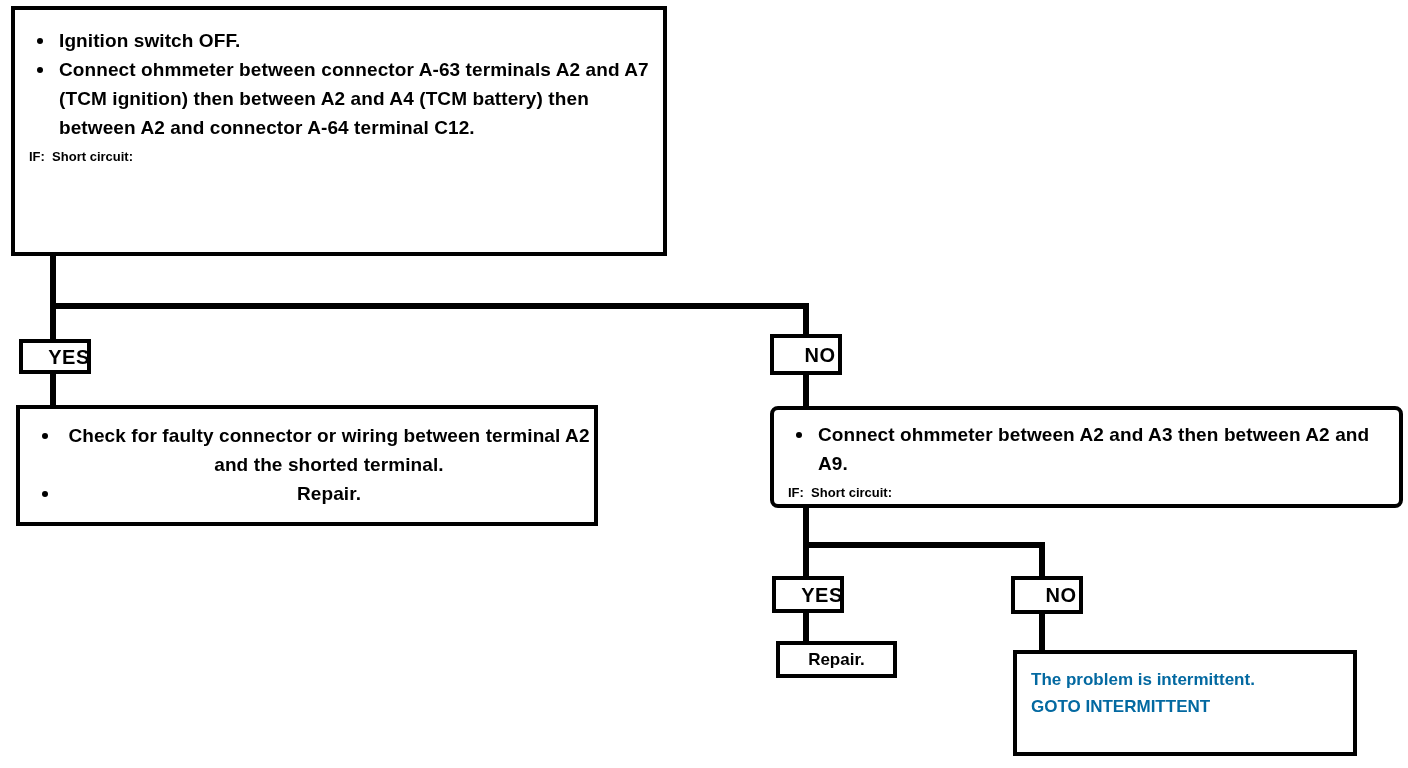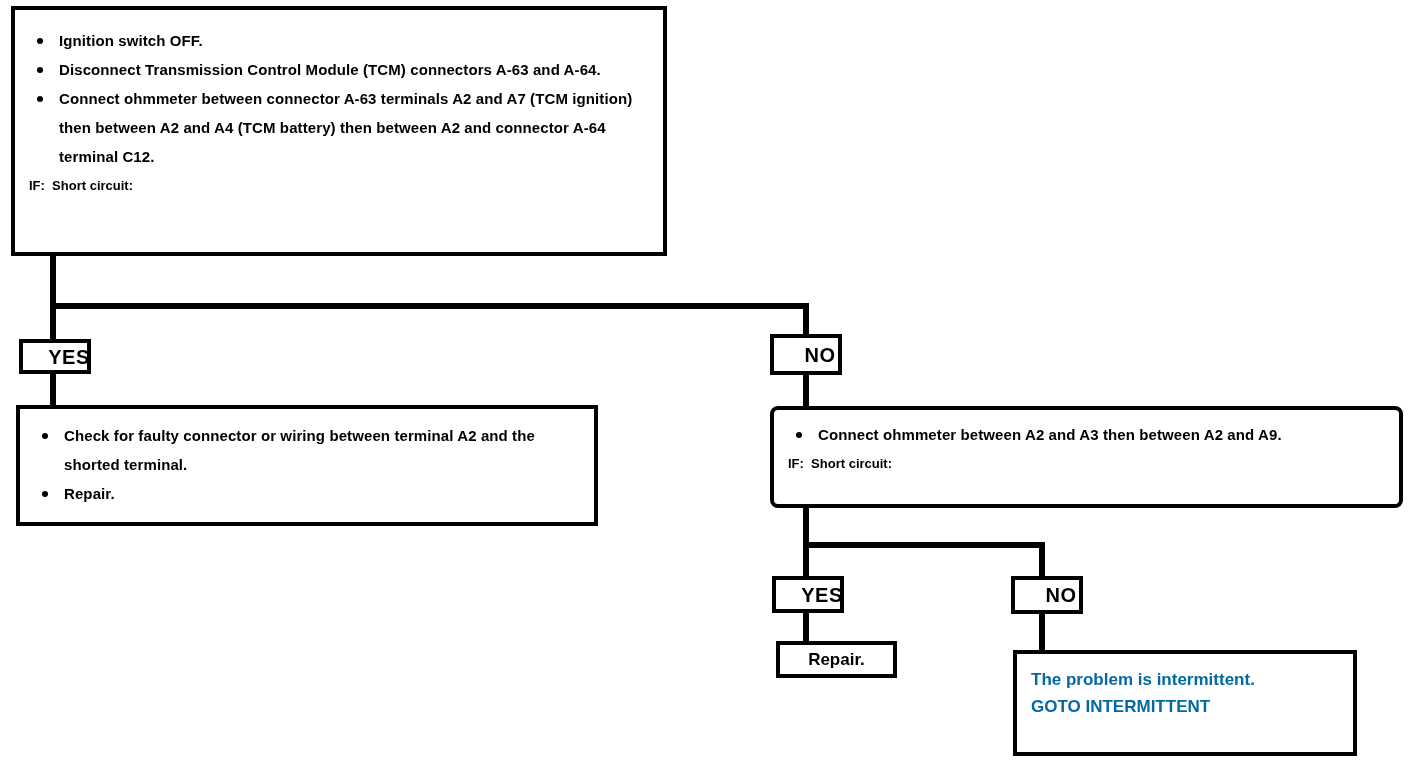--- a/index.html
+++ b/index.html
@@ -51,21 +51,21 @@
     padding: 0;
   }
   ul.bullets {
     list-style: none;
     margin: 0;
     padding: 0;
   }
   ul.bullets > li {
     position: relative;
     padding-left: 30px;
-    font-size: 15px;
+    font-size: 19px;
     font-weight: bold;
     line-height: 29px;
     color: #000000;
     letter-spacing: 0.1px;
   }
   ul.bullets > li::before {
     content: "";
     position: absolute;
     left: 8px;
     top: 12px;
@@ -90,41 +90,40 @@
   .plain-line .strong {
     font-weight: bold;
   }
   .centered-label {
     font-size: 17px;
     font-weight: bold;
     color: #000000;
     line-height: 1;
   }
   #topbox-text { left: 14px; top: 16px; width: 630px; }
-  #leftres-text { left: 14px; top: 12px; width: 560px; }
+  #leftres-text { left: 14px; top: 12px; width: 560px; text-align: center; }
   #rightres-text { left: 14px; top: 10px; width: 600px; }
   #finalbox-text { left: 14px; top: 12px; width: 320px; }
   .repair-inner {
     position: absolute;
     left: 0; right: 0; top: 0; bottom: 0;
     display: flex;
     align-items: center;
     justify-content: center;
   }
 </style>
 </head>
 <body>
 
 <div id="page">
 
   <div class="box" id="top-box" style="left:11px; top:6px; width:656px; height:250px;">
     <div class="content" id="topbox-text">
       <ul class="bullets">
         <li>Ignition switch OFF.</li>
-        <li>Disconnect Transmission Control Module (TCM) connectors A-63 and A-64.</li>
         <li>Connect ohmmeter between connector A-63 terminals A2 and A7 (TCM ignition) then between A2 and A4 (TCM battery) then between A2 and connector A-64 terminal C12.</li>
       </ul>
       <div class="iftext">IF:  Short circuit:</div>
     </div>
   </div>
 
   <div class="line" style="left:50px; top:256px; width:6px; height:52px;"></div>
 
   <div class="line" style="left:50px; top:303px; width:759px; height:6px;"></div>
 

